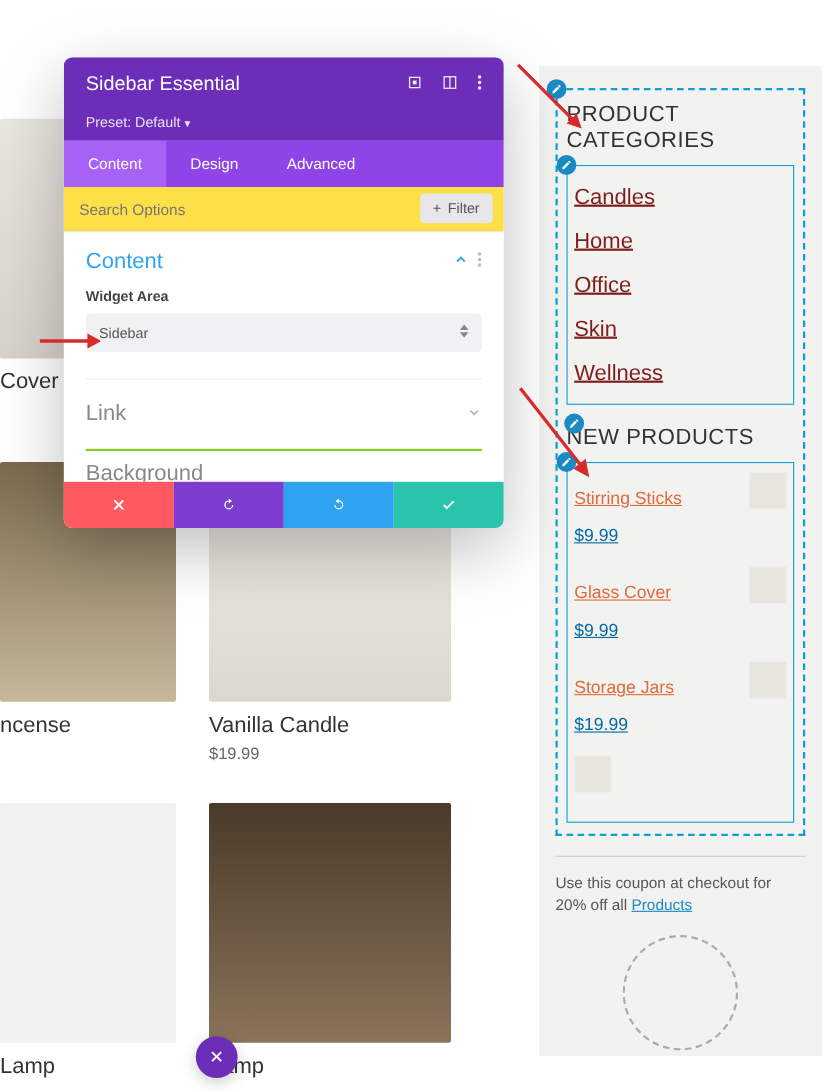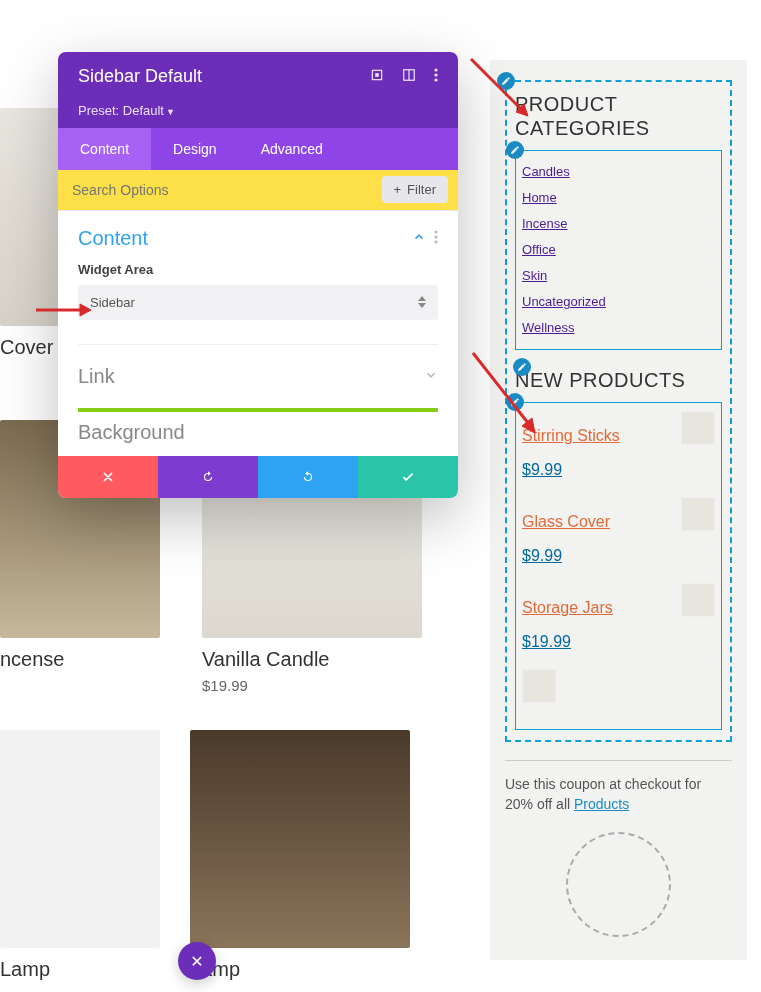--- a/index.html
+++ b/index.html
@@ -72,23 +72,23 @@
     margin-bottom: 10px;
   }
   .blue-box {
     border: 1.5px solid #0d9ed3;
     padding: 8px 6px;
     position: relative;
     margin-bottom: 18px;
   }
   .cat-link {
     display: block;
-    color: #4c1d95;
+    color: #7f1d1d;
     text-decoration: underline;
-    font-size: 13px;
+    font-size: 20px;
     line-height: 2;
   }
   .np-item {
     display: flex;
     align-items: flex-start;
     justify-content: space-between;
     margin-bottom: 18px;
   }
   .np-text a { color:#e06a3a; text-decoration:underline; font-size:16px; display:block;margin-top:16px; }
   .np-text .price-link { color:#0369a1; text-decoration:underline; font-size:16px;}
@@ -240,21 +240,21 @@
   <div class="product" style="left:0;top:108px;width:160px;">
     <div class="img" style="width:160px;height:218px;background:linear-gradient(#e9e6df,#d7d2c9);"></div>
     <div class="title">Cover</div>
   </div>
 
   <div class="product" style="left:0;top:420px;width:160px;">
     <div class="img" style="width:160px;height:218px;background:linear-gradient(#7a6a4f,#c6b89a);"></div>
     <div class="title">ncense</div>
   </div>
 
-  <div class="product" style="left:202px;top:420px;width:220px;">
+  <div class="product" style="left:190px;top:420px;width:220px;">
     <div class="img" style="width:220px;height:218px;background:linear-gradient(#efede7,#dcd8cf);"></div>
     <div class="title">Vanilla Candle</div>
     <div class="price">$19.99</div>
   </div>
 
   <div class="product" style="left:0;top:730px;width:160px;">
     <div class="img" style="width:160px;height:218px;background:#f2f2f2;"></div>
     <div class="title">Lamp</div>
   </div>
 
@@ -274,24 +274,22 @@
 
     <div class="section-title">PRODUCT CATEGORIES</div>
     <div class="blue-box">
       <div class="edit-badge" style="top:-10px;">
         <svg viewBox="0 0 24 24">
             <path d="M3 17.25V21h3.75l11-11-3.75-3.75-11 11zM20.7 7a1 1 0 000-1.4l-2.3-2.3a1 1 0 00-1.4 0l-1.8 1.8 3.75 3.75L20.7 7z"></path>
           </svg>
       </div>
       <a class="cat-link">Candles</a>
       <a class="cat-link">Home</a>
-      <a class="cat-link">Incense</a>
       <a class="cat-link">Office</a>
       <a class="cat-link">Skin</a>
-      <a class="cat-link">Uncategorized</a>
       <a class="cat-link">Wellness</a>
     </div>
 
     <div style="position:relative;">
       <div class="edit-badge" style="top:-10px;left:-2px;">
         <svg viewBox="0 0 24 24">
             <path d="M3 17.25V21h3.75l11-11-3.75-3.75-11 11zM20.7 7a1 1 0 000-1.4l-2.3-2.3a1 1 0 00-1.4 0l-1.8 1.8 3.75 3.75L20.7 7z"></path>
           </svg>
       </div>
       <div class="section-title">NEW PRODUCTS</div>
@@ -334,21 +332,21 @@
   <hr class="hr">
   <div class="coupon-text">
     <span>Use this coupon at checkout for 20% off all </span><a>Products</a>
   </div>
   <div class="dashed-circle"></div>
 </div>
 
 <div class="panel">
   <div class="panel-header">
     <div class="panel-header-row">
-      <div class="panel-title">Sidebar Default</div>
+      <div class="panel-title">Sidebar Essential</div>
       <div class="panel-header-icons">
         <span>
           <svg width="14" height="14" viewBox="0 0 24 24" fill="#fff">
               <rect x="4" y="4" width="16" height="16" stroke="#fff" stroke-width="2" fill="none"></rect>
               <rect x="9" y="9" width="6" height="6" fill="#fff"></rect>
             </svg>
         </span>
         <span>
           <svg width="14" height="14" viewBox="0 0 24 24" fill="#fff">
               <rect x="3" y="3" width="18" height="18" stroke="#fff" stroke-width="2" fill="none"></rect>
@@ -414,21 +412,21 @@
     </div>
 
     <div class="collapsed-group">
       <span>Link</span>
       <span class="gchev">
         <svg width="14" height="14" viewBox="0 0 24 24" fill="none" stroke="#bbb" stroke-width="3">
             <polyline points="6 9 12 15 18 9"></polyline>
           </svg>
       </span>
     </div>
-    <div class="collapsed-group" style="border-top:4px solid #84cc16; margin-top:0; padding-bottom:24px; overflow:hidden; height:28px;">
+    <div class="collapsed-group" style="border-top:2px solid #84cc16; margin-top:0; padding-bottom:8px; overflow:hidden; height:28px;">
       <span>Background</span>
     </div>
   </div>
 
   <div class="panel-footer">
     <div class="pf-btn pf-cancel">
       <svg viewBox="0 0 24 24">
           <path d="M18 6L6 18M6 6l12 12" stroke="#fff" stroke-width="3" stroke-linecap="round"></path>
         </svg>
     </div>

